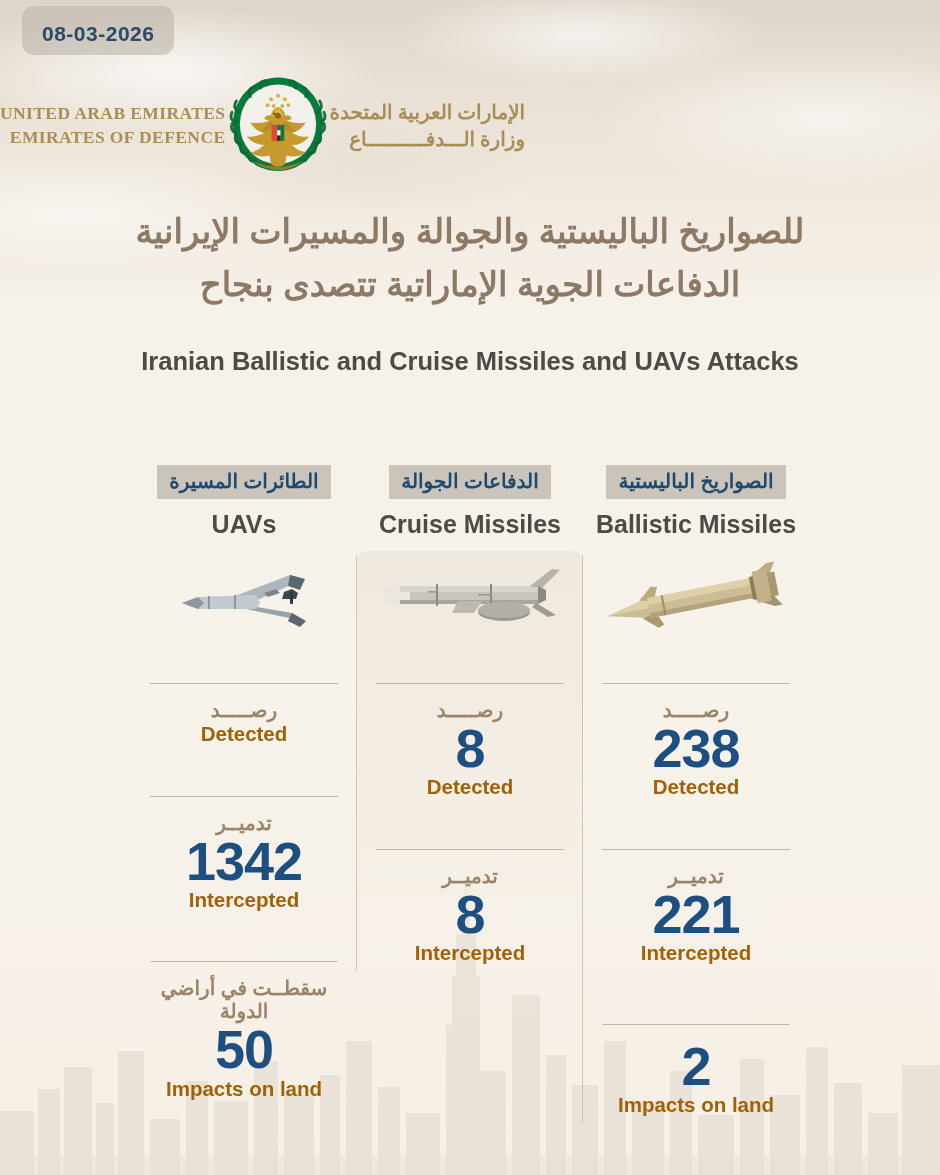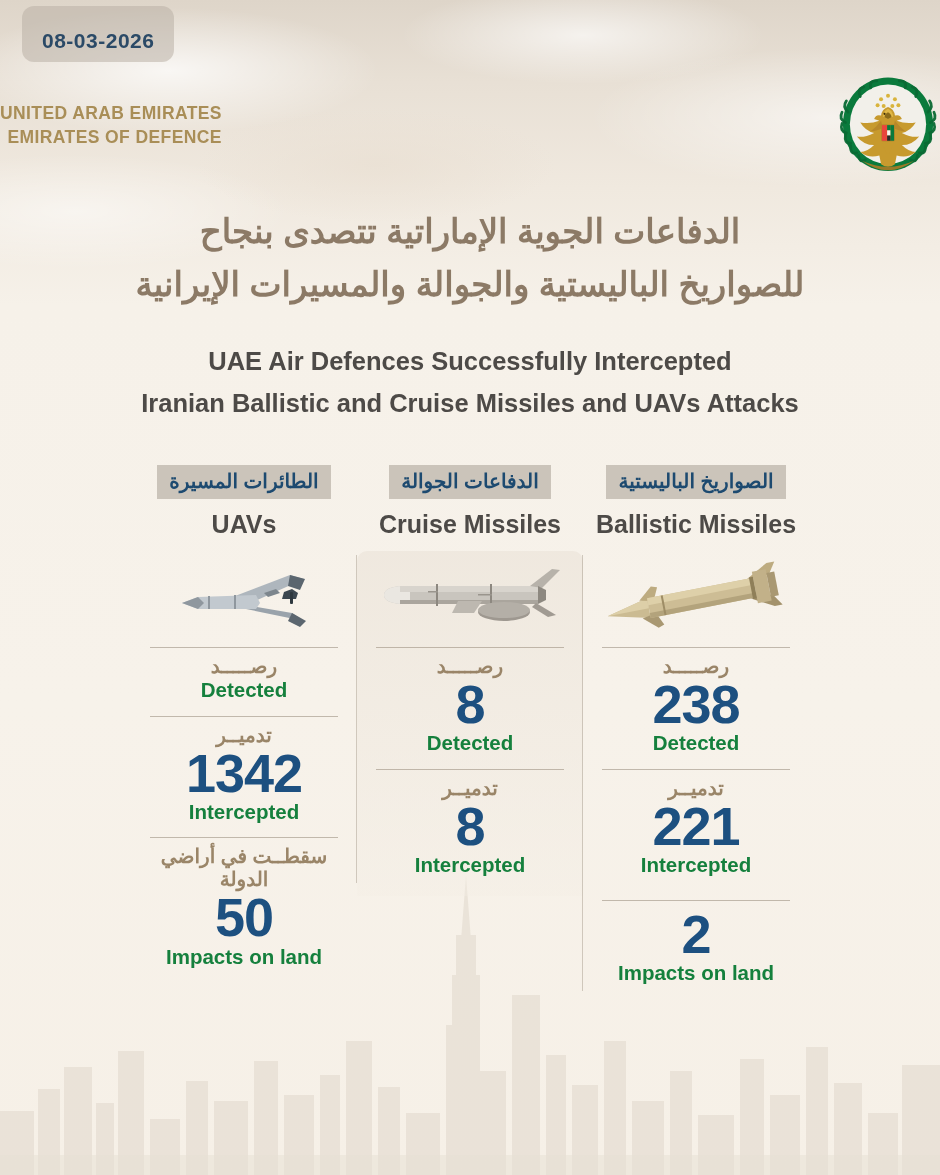--- a/index.html
+++ b/index.html
@@ -30,30 +30,30 @@
     opacity:.30;
   }
 
   
   #date-badge {
     position:absolute; left:22px; top:6px;
     background:rgba(186,177,165,.55);
     color:#2b4a67;
     font-size:21px; font-weight:bold;
     letter-spacing:.5px;
-    padding:23px 20px 9px 20px;
+    padding:16px 20px 9px 20px;
     border-radius:12px;
     z-index:5;
   }
 
   
   #header {
     position:absolute; top:74px; left:0; right:0;
-    display:flex; align-items:center; justify-content:space-between;
-    z-index:4;
+    display:flex; align-items:center; justify-content:flex-start;
+    z-index:4;font-family:Liberation Serif, serif;
   }
   .hdr-text { color:#a98e57; font-weight:bold; line-height:1.35; }
   #hdr-en { text-align:right; font-size:17.5px; letter-spacing:.4px; }
   #hdr-ar { text-align:right; font-size:20px; direction:rtl; }
   #emblem { width:104px; height:104px; flex:0 0 auto; }
 
   
   #title-ar {
     position:absolute; top:205px; left:0; right:0;
     text-align:center; direction:rtl;
@@ -105,34 +105,35 @@
 
   .weapon-wrap {
     height:96px; width:100%;
     display:flex; align-items:center; justify-content:center;
     margin-top:12px;
   }
   .weapon-wrap svg { display:block; }
 
   .stat {
     width:188px; text-align:center;
-    padding-top:7px; padding-bottom:4px;
+    padding-top:15px; padding-bottom:4px;
     border-top:1px solid rgba(150,137,120,.55);
+    margin-top:36px;
   }
   .stat-ar {
     direction:rtl; color:#9a8568; font-weight:bold;
     font-size:20px; line-height:1.15; letter-spacing:-.2px;
   }
   .stat-num {
     color:#1d5080; font-weight:bold;
     font-size:54px; line-height:.95; margin:1px 0 1px;
     letter-spacing:-1px;
   }
   .stat-en {
-    color:#15803d; font-weight:bold;
+    color:#a16207; font-weight:bold;
     font-size:20.5px; line-height:1.2; white-space:nowrap;
   }
   .spacer-sm { height:9px; }
 </style>
 </head>
 <body>
 
 <div id="bg-sky"></div>
 
 <svg id="bg-skyline" viewBox="0 0 940 300" preserveAspectRatio="none">
@@ -224,29 +225,32 @@
       <rect x="53" y="59" width="6" height="18" fill="#e8453c"></rect>
       <rect x="59" y="59" width="4" height="6" fill="#0a7a3c"></rect>
       <rect x="59" y="65" width="4" height="6" fill="#f7f5f0"></rect>
       <rect x="59" y="71" width="4" height="6" fill="#2a2a2a"></rect>
       <rect x="63" y="59" width="4" height="18" fill="#0a7a3c"></rect>
       <path d="M54 80 Q60 104 66 80 Z" fill="#c79a2e"></path>
     </g>
     <path d="M30 100 Q60 114 90 100 Q60 122 30 100 Z" fill="#9a7a28"></path>
   </svg>
 
+  <div class="hdr-text" id="hdr-ar">
+    <div>الإمارات العربية المتحدة</div>
+    <div>وزارة الـــدفــــــــــاع</div>
+  </div>
 </div>
 
 <div id="title-ar">
+  <div>للصواريخ الباليستية والجوالة والمسيرات الإيرانية</div>
   <div>الدفاعات الجوية الإماراتية تتصدى بنجاح</div>
-  <div>للصواريخ الباليستية والجوالة والمسيرات الإيرانية</div>
 </div>
 
 <div id="title-en">
-  <div>UAE Air Defences Successfully Intercepted</div>
   <div>Iranian Ballistic and Cruise Missiles and UAVs Attacks</div>
 </div>
 
 <div id="mid-panel"></div>
 
 <div id="columns">
 
   <div class="col col-left">
     <div class="cat-badge">الطائرات المسيرة</div>
     <div class="cat-en">UAVs</div>

